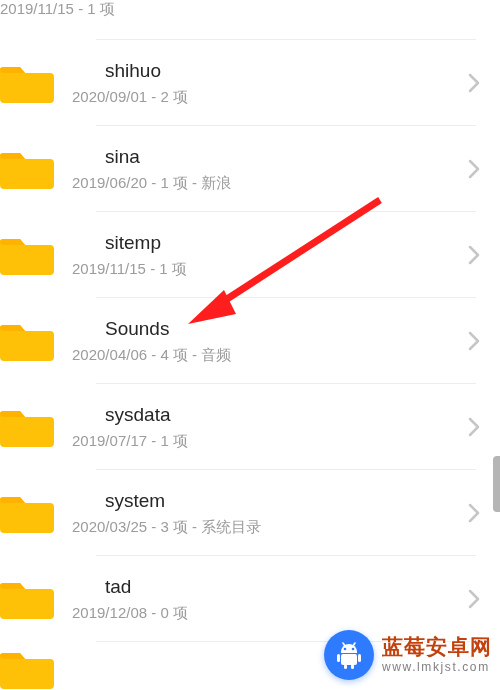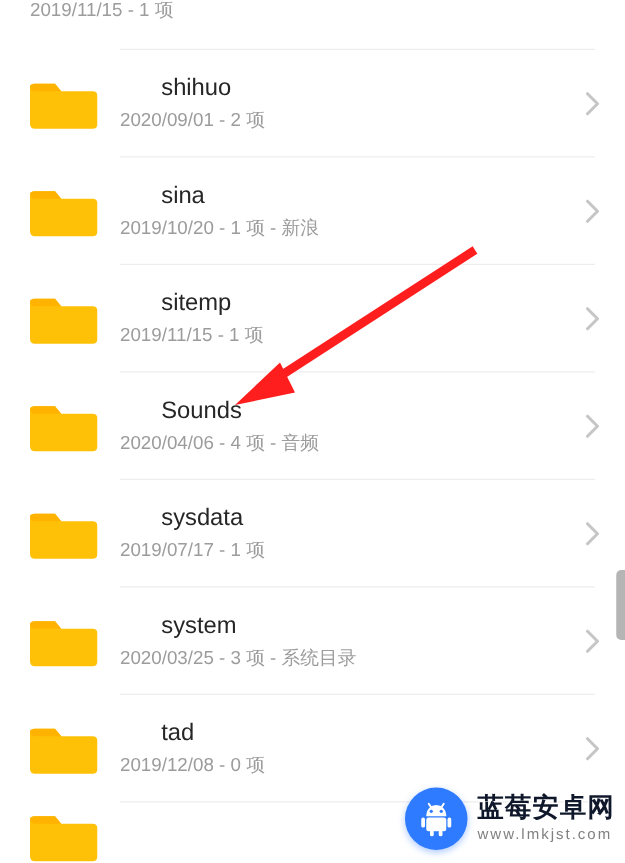--- a/index.html
+++ b/index.html
@@ -9,21 +9,20 @@
     background: #ffffff;
     font-family: -apple-system, "Helvetica Neue", Arial, "PingFang SC", "Microsoft YaHei", sans-serif;
     overflow: hidden;
     position: relative;
   }
   .file-list { width: 100%; }
   .folder-row {
     display: flex;
     align-items: center;
     height: 86px;
-    padding-left: 24px;
     padding-right: 12px;
     position: relative;
   }
   .folder-row.first { height: 40px; align-items: flex-start; }
   .folder-row.first .folder-text { padding-top: 0; }
   .folder-row.last { height: 54px; }
   .folder-icon {
     width: 54px;
     height: 44px;
     flex-shrink: 0;
@@ -94,21 +93,21 @@
     background: #2f7bff;
     display: flex;
     align-items: center;
     justify-content: center;
     margin-right: 8px;
     box-shadow: 0 2px 6px rgba(47,123,255,0.4);
   }
   .wm-text { display: flex; flex-direction: column; }
   .wm-text .cn {
     font-size: 21px;
-    color: #0f172a;
+    color: #c2410c;
     font-weight: 700;
     letter-spacing: 1px;
     line-height: 1;
     text-shadow: 0 0 3px rgba(255,255,255,0.9), 1px 1px 0 #fff, -1px -1px 0 #fff, 1px -1px 0 #fff, -1px 1px 0 #fff;
   }
   .wm-text .en {
     font-size: 12px;
     color: #808080;
     letter-spacing: 1.6px;
     margin-top: 3px;
@@ -151,21 +150,21 @@
 
   <div class="folder-row">
     <span class="folder-icon">
       <svg viewBox="0 0 54 44">
           <path d="M4 6 h16 l5 6 h25 q4 0 4 4 v22 q0 4 -4 4 h-46 q-4 0 -4 -4 v-28 q0 -4 4 -4 z" fill="#ffc107"></path>
           <path d="M4 6 h16 l5 6 h-21 q-4 0 -4 -4 q0 -2 4 -2 z" fill="#ffb300"></path>
         </svg>
     </span>
     <div class="folder-text">
       <span class="folder-name">sina</span>
-      <span class="folder-meta">2019/10/20 - 1 项 - 新浪</span>
+      <span class="folder-meta">2019/06/20 - 1 项 - 新浪</span>
     </div>
     <span class="chevron">
       <svg width="12" height="20" viewBox="0 0 12 20">
           <polyline points="2,2 10,10 2,18" fill="none" stroke="#c6c6c6" stroke-width="2.5" stroke-linecap="round" stroke-linejoin="round"></polyline>
         </svg>
     </span>
     <div class="divider"></div>
   </div>
 
   <div class="folder-row">

